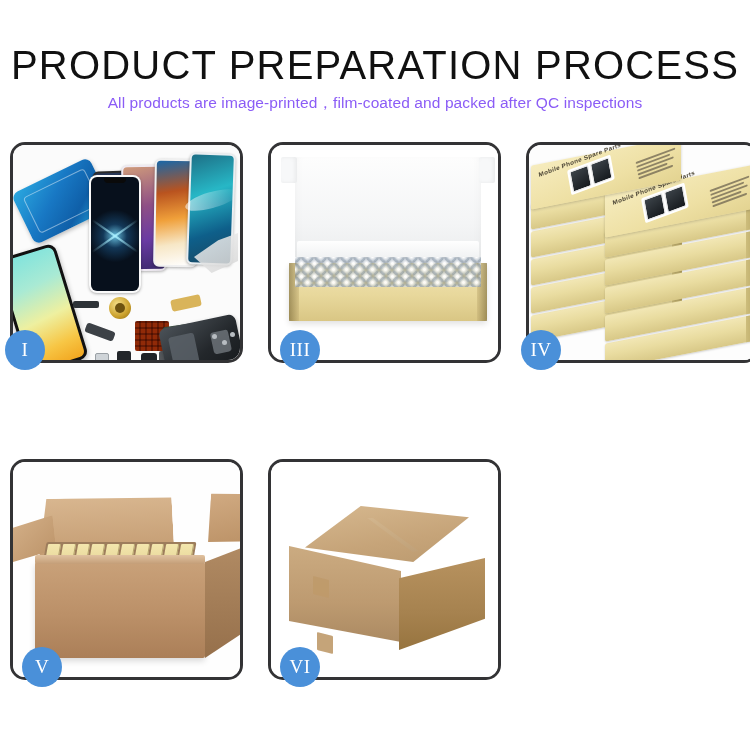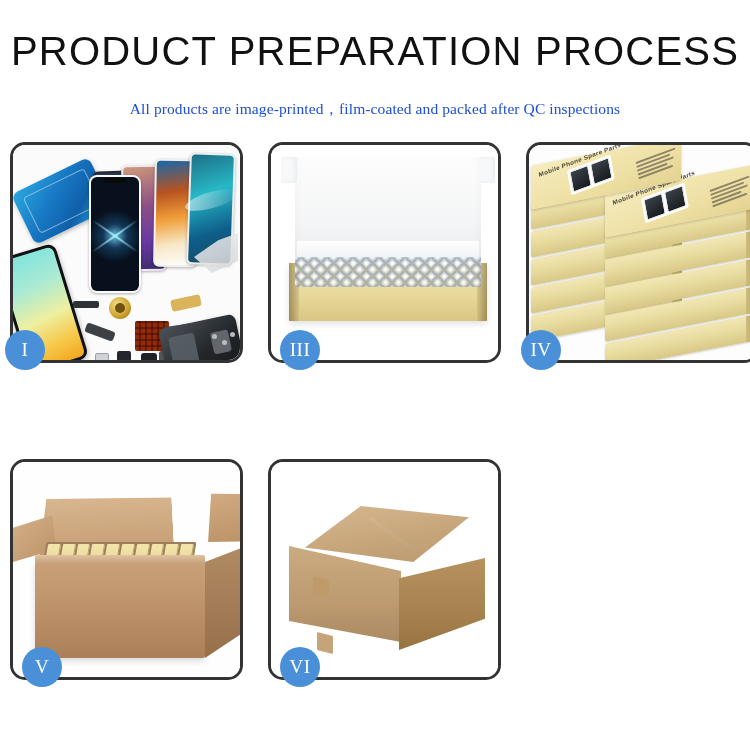--- a/index.html
+++ b/index.html
@@ -4,28 +4,28 @@
 <style>
   html,body{margin:0;padding:0;}
   body{
     width:750px;height:750px;background:#ffffff;
     font-family:"Liberation Sans",sans-serif;
     overflow:hidden;position:relative;
   }
   .page{width:750px;height:750px;position:relative;}
 
   
-  .header{padding-top:30px;text-align:center;}
+  .header{padding-top:44px;text-align:center;}
   .title{
     font-size:40px;font-weight:500;color:#111111;
     letter-spacing:1.2px;line-height:1.05;white-space:nowrap;
   }
   .subtitle{
-    margin-top:27px;font-size:15.5px;color:#1d4ed8;font-weight:400;
-    letter-spacing:.1px;white-space:nowrap;font-family:Liberation Serif, serif;
+    margin-top:7px;font-size:15.5px;color:#8b5cf6;font-weight:400;
+    letter-spacing:.1px;white-space:nowrap;
   }
 
   
   .grid{
     position:absolute;left:10px;top:142px;
     width:730px;height:598px;
     display:grid;
     grid-template-columns:233px 233px 233px;
     grid-template-rows:221px 221px;
     column-gap:25px;row-gap:96px;

